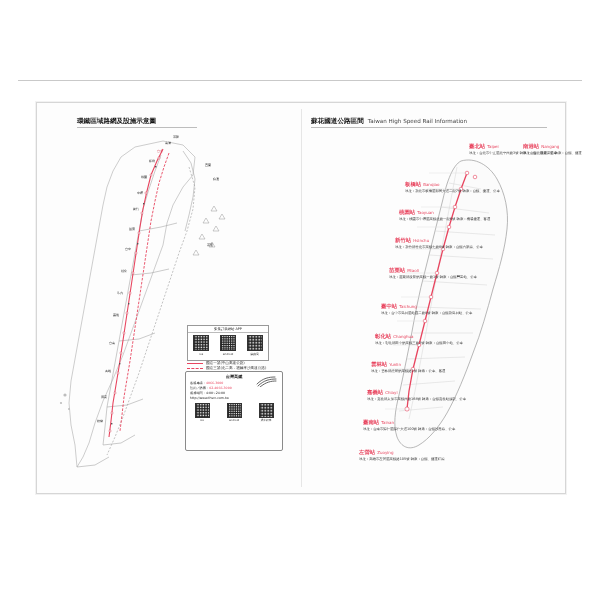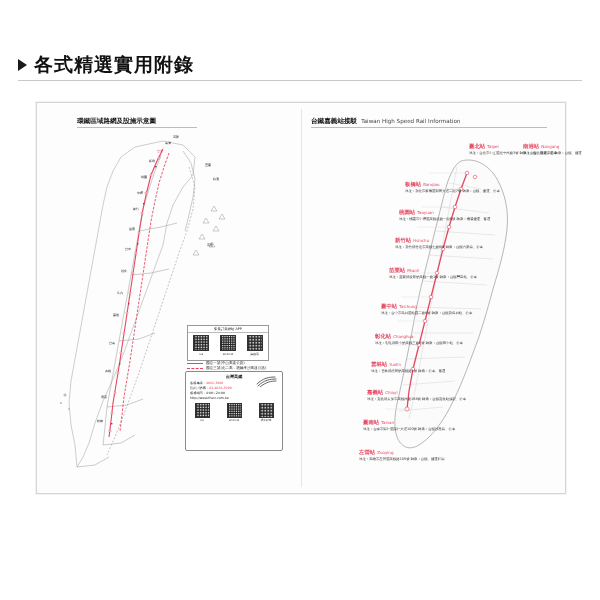--- a/index.html
+++ b/index.html
@@ -104,24 +104,20 @@
 
   
   .stn{position:absolute;font-size:3.1px;color:#222;white-space:nowrap;}
   .stn.red{color:#d23a51;}
 </style>
 </head>
 <body>
 
 <div class="page">
 
-  <div class="heading">
-    <div class="tri"></div>
-    <div class="htext">各式精選實用附錄</div>
-  </div>
   <div class="headrule"></div>
 
   <div class="sheet">
     <div class="divider"></div>
 
     <div class="panel-title" style="left:40px;top:14px;">環鐵區域路網及設施示意圖</div>
     <div class="title-rule" style="left:40px;top:24px;width:120px;"></div>
 
     <div class="lmap">
       <svg width="252" height="360" viewBox="0 0 252 360">
@@ -305,21 +301,21 @@
       </div>
       <div class="row">
         <span class="sq">
             <i style="background:none;"></i>
           </span>
         <span>F：休憩站</span>
       </div>
     </div>
 
     <div class="panel-title" style="left:274px;top:14px;">
-      <span>台鐵嘉義站接駁</span><span class="en">Taiwan High Speed Rail Information</span>
+      <span>蘇花國道公路區間</span><span class="en">Taiwan High Speed Rail Information</span>
     </div>
     <div class="title-rule" style="left:274px;top:24px;width:236px;"></div>
 
     <div class="rmap">
       <svg width="250" height="360" viewBox="0 0 250 360">
 
         <path d="M152 34 C166 30 180 38 188 52 C196 66 200 84 198 102
                  C196 122 190 142 184 162 C178 184 172 206 164 226
                  C156 248 148 268 138 286 C130 300 120 312 110 318
                  C100 324 92 320 88 310 C84 298 86 284 90 268

